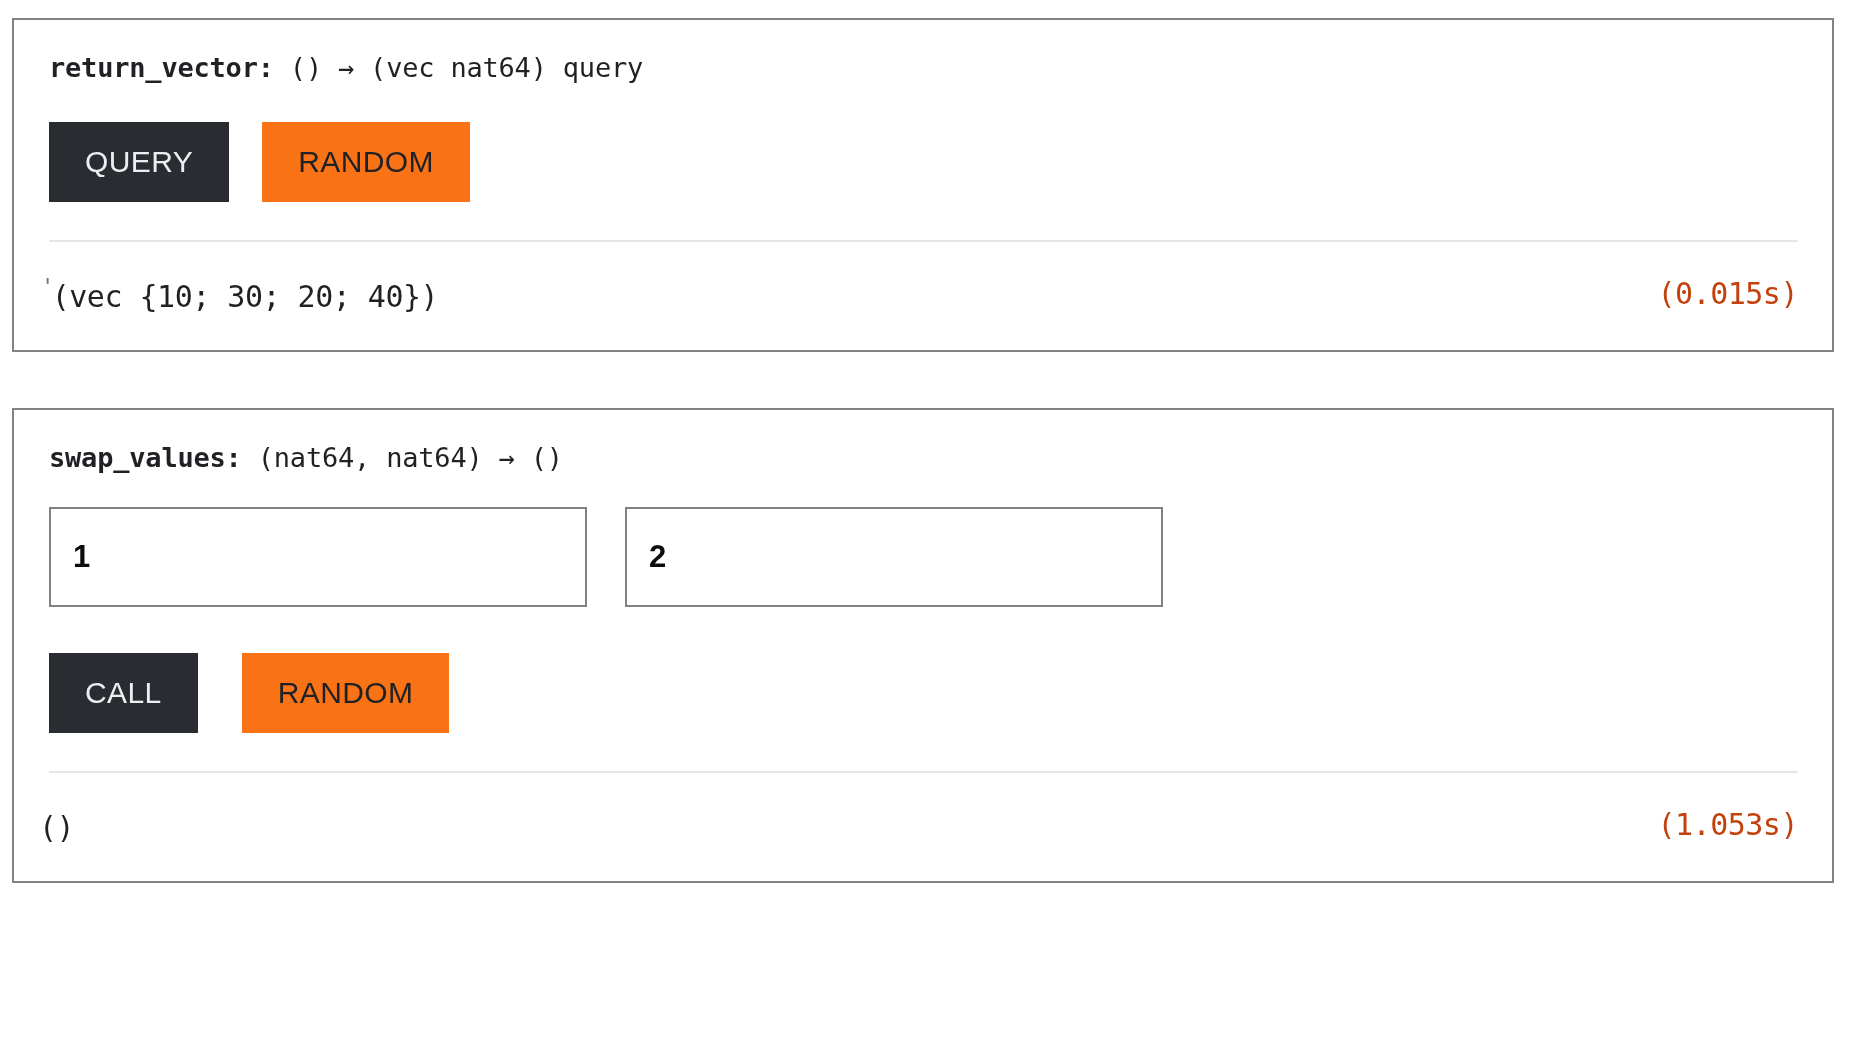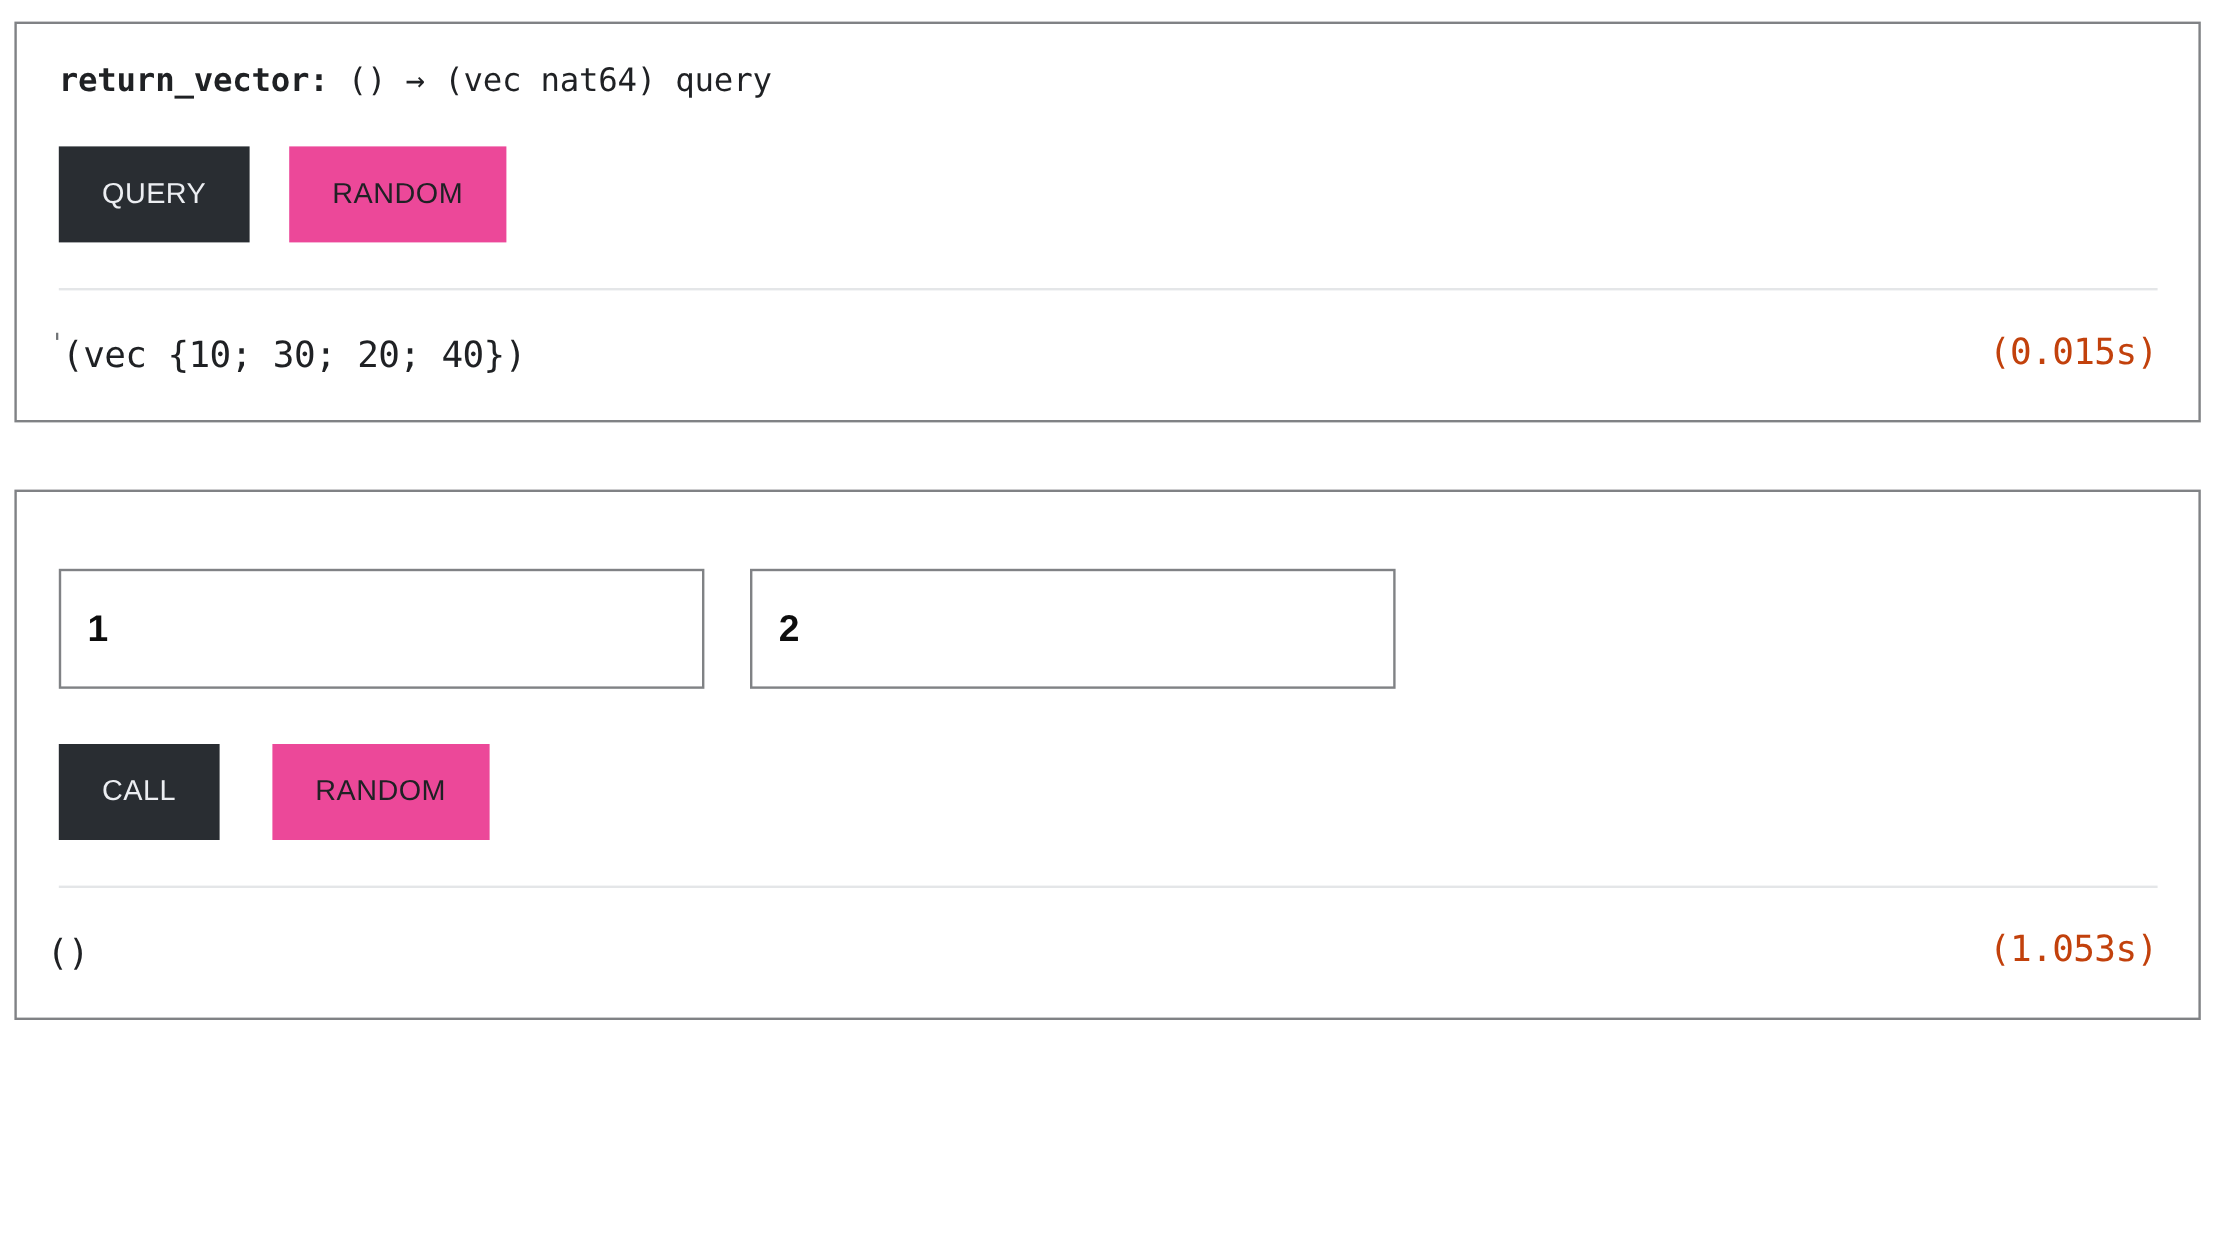--- a/index.html
+++ b/index.html
@@ -83,35 +83,35 @@
   .button-row.first { margin-top: 38px; }
   .button-row.second { margin-top: 46px; gap: 44px; }
 
   .btn {
     box-sizing: border-box;
     border: none;
     border-radius: 0;
     height: 80px;
     padding: 0 36px;
     font-family: "Liberation Sans", sans-serif;
-    font-size: 24px;
+    font-size: 30px;
     font-weight: 400;
     letter-spacing: 0.4px;
     cursor: pointer;
     display: inline-flex;
     align-items: center;
     justify-content: center;
     line-height: 1;
   }
   .btn-primary {
     background: #292d32;
     color: #eceef2;
   }
   .btn-secondary {
-    background: #ec4899;
+    background: #f97316;
     color: #1f2124;
   }
 
   .divider {
     height: 2px;
     background: #e4e6e8;
     border: 0;
     margin: 38px 0 0 0;
   }
 
@@ -168,20 +168,21 @@
 
     <div class="result-row">
       <div class="result-value"><span class="result-leading-quote">'</span><span>(vec {10; 30; 20; 40})</span></div>
       <div class="result-timing">(0.015s)</div>
     </div>
   </div>
 
   <div class="method-card card-two">
     <div class="card-body">
 
+      <div class="signature"><span class="sig-name">swap_values:</span><span class="sig-rest"> (nat64, nat64) → ()</span></div>
 
       <div class="arg-row">
         <input class="arg-input" type="text" value="1" style="">
         <input class="arg-input" type="text" value="2" style="">
       </div>
 
       <div class="button-row second">
         <button class="btn btn-primary">CALL</button>
         <button class="btn btn-secondary">RANDOM</button>
       </div>

